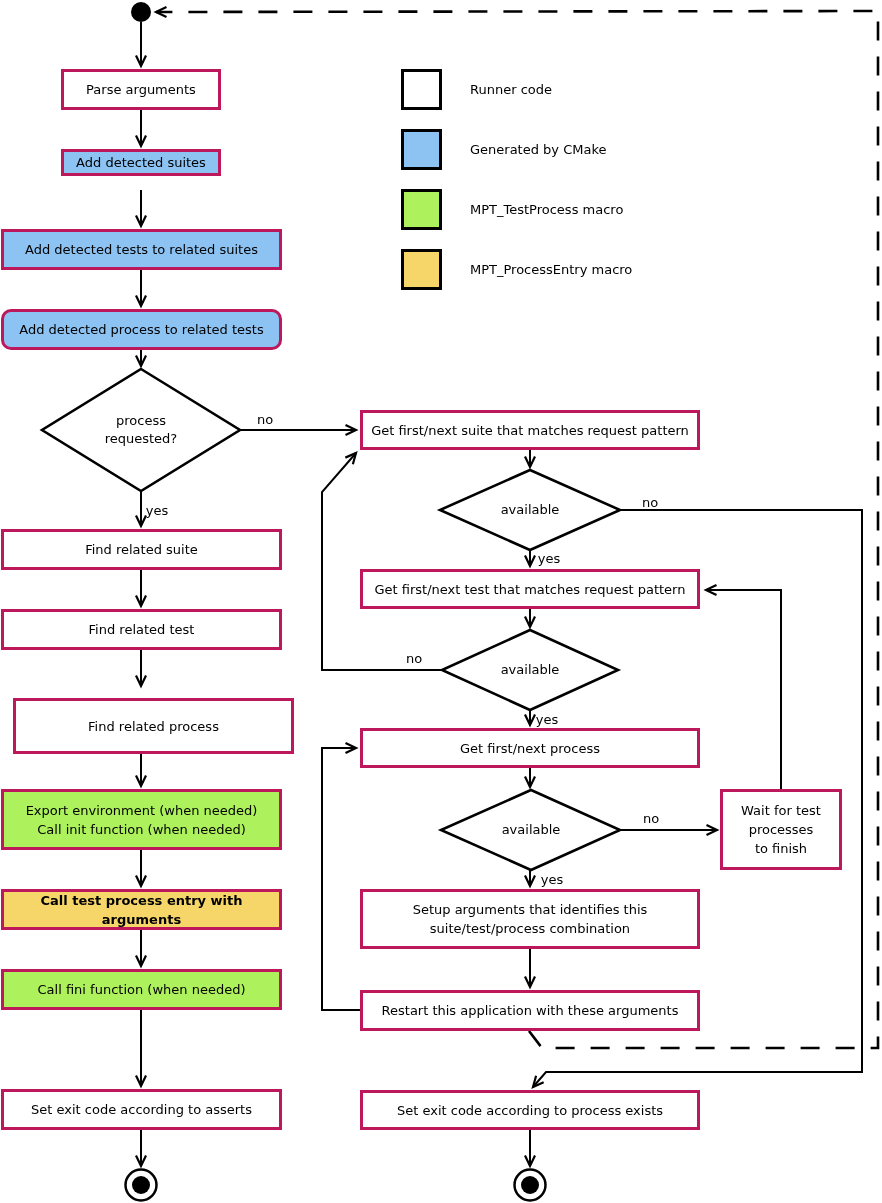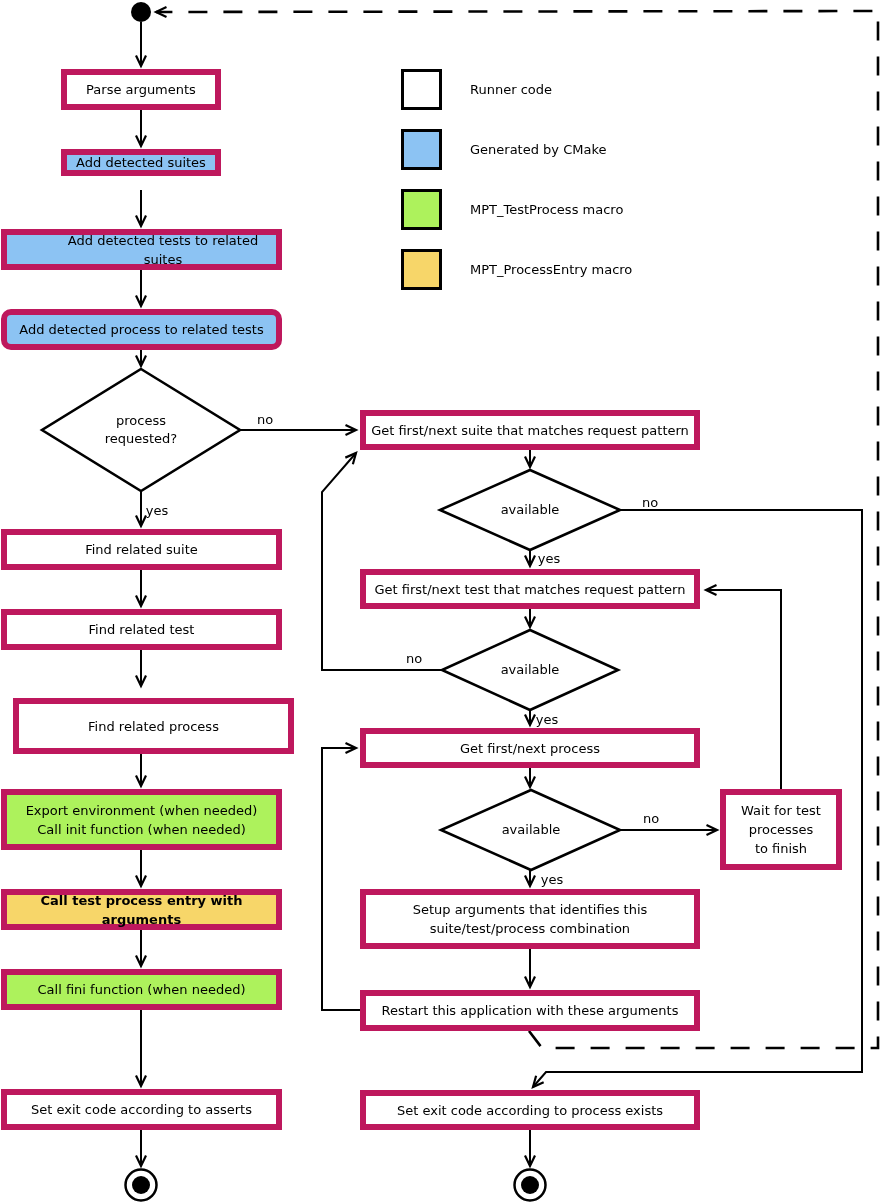--- a/index.html
+++ b/index.html
@@ -13,21 +13,21 @@
     overflow: hidden;
   }
   .wires {
     position: absolute;
     left: 0; top: 0;
     width: 882px; height: 1203px;
   }
   .node {
     position: absolute;
     box-sizing: border-box;
-    border: 6px solid #be185d;
+    border: 3px solid #be185d;
     background: #ffffff;
     display: flex;
     align-items: center;
     justify-content: center;
     text-align: center;
     font-size: 13px;
     line-height: 19px;
   }
   .node span, .dlabel span { white-space: pre-line; }
   .dlabel {
@@ -134,21 +134,21 @@
   </svg>
 
   <div class="node" style="left:61px;top:69px;width:160px;height:41px;">
     <span>Parse arguments</span>
   </div>
 
   <div class="node" style="left: 61px; top: 149px; width: 160px; height: 27px; background-color: rgb(140, 195, 243);">
     <span>Add detected suites</span>
   </div>
 
-  <div class="node" style="left: 1px; top: 229px; width: 281px; height: 41px; background-color: rgb(140, 195, 243); padding-left: 43px;">
+  <div class="node" style="left: 1px; top: 229px; width: 281px; height: 41px; background-color: rgb(140, 195, 243);">
     <span>Add detected tests to related suites</span>
   </div>
 
   <div class="node" style="left: 1px; top: 309px; width: 281px; height: 41px; background-color: rgb(140, 195, 243); border-radius: 10px;">
     <span>Add detected process to related tests</span>
   </div>
 
   <div class="dlabel" style="left:66px;top:403px;width:150px;height:54px;">
     <span>process
 requested?</span>

